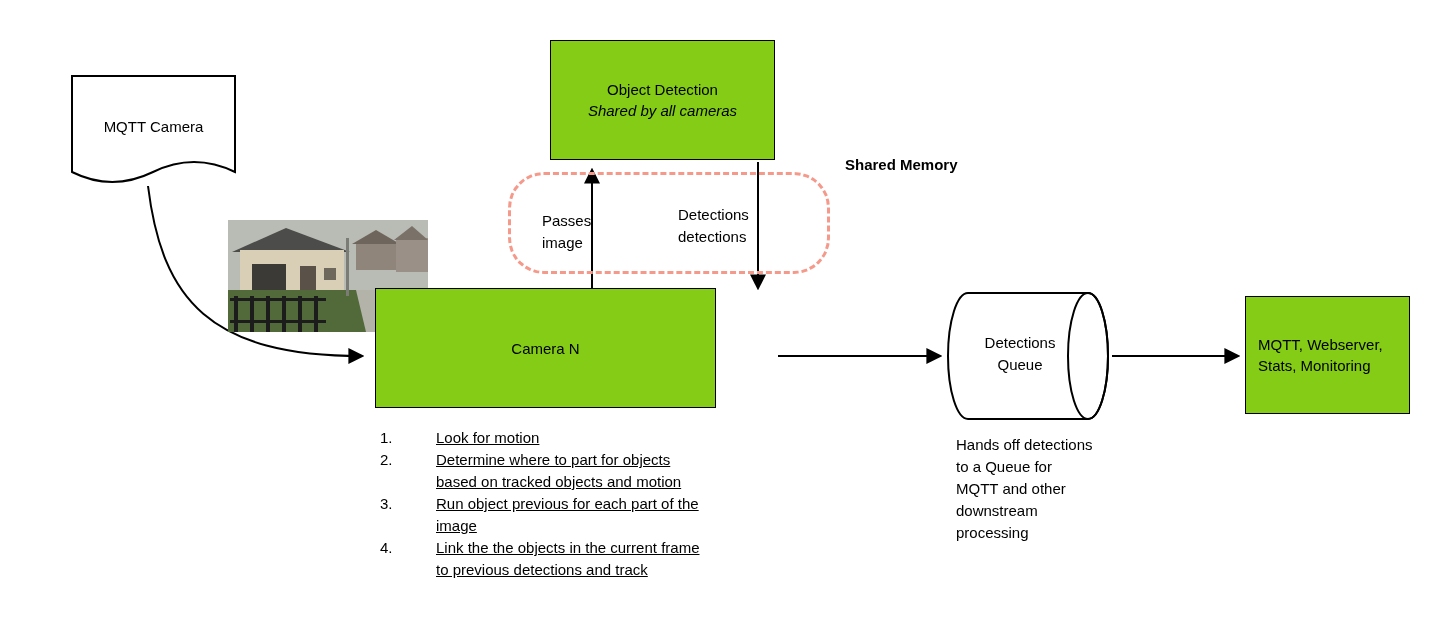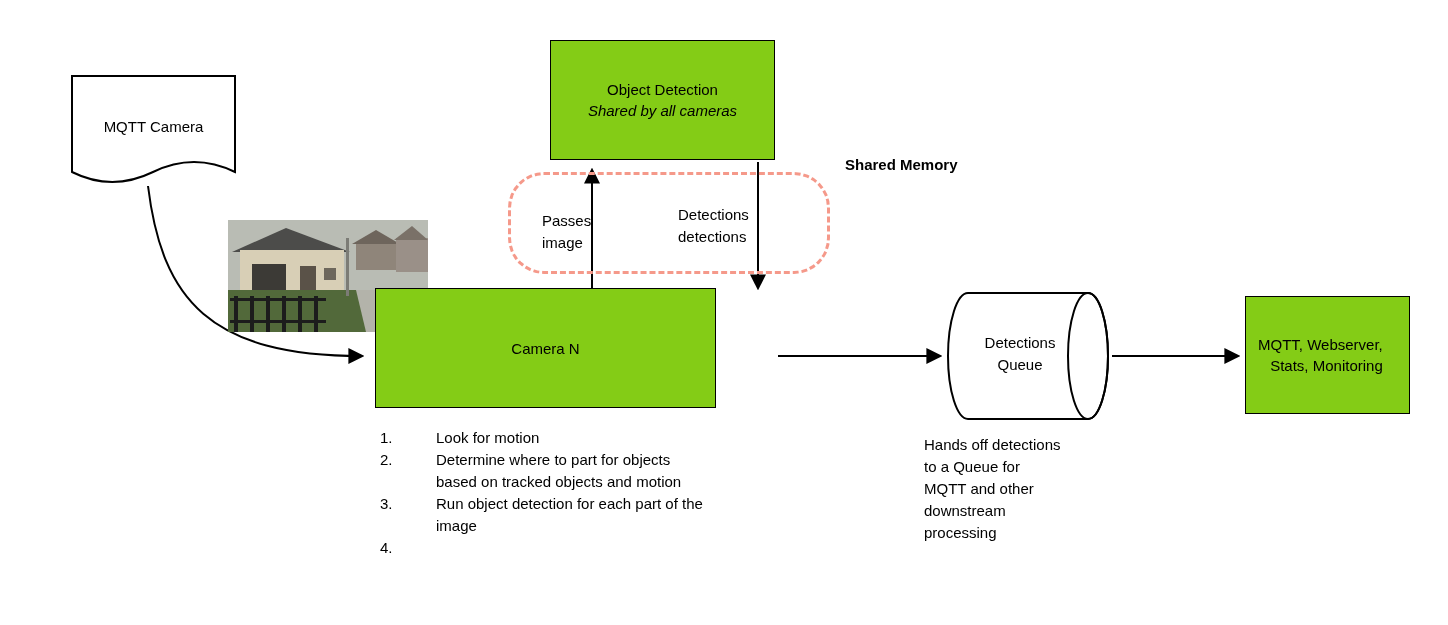--- a/index.html
+++ b/index.html
@@ -39,30 +39,30 @@
   }
   #shared-memory-dashed {
     position: absolute; left: 508px; top: 172px; width: 322px; height: 102px;
     border: 3px dashed #f5998a; border-radius: 36px; box-sizing: border-box;
     background: transparent;
   }
   #passes-image-label { left: 542px; top: 210px; }
   #retrieves-detections-label { left: 678px; top: 204px; }
   #shared-memory-note { left: 845px; top: 132px; width: 215px; }
   #fetch-note { left: 46px; top: 340px; width: 185px; }
-  #queue-note { left: 924px; top: 434px; width: 185px; }
+  #queue-note { left: 956px; top: 434px; width: 185px; }
   #detections-queue-label {
     position: absolute; left: 950px; top: 332px; width: 140px;
     text-align: center; font-size: 15px; line-height: 22px; white-space: pre-line;
   }
 
   #steps { position: absolute; left: 380px; top: 427px; width: 420px; }
   .step { display: flex; font-size: 15px; line-height: 22px; margin: 0; }
   .step .num { width: 56px; flex: 0 0 56px; }
-  .step .stext { white-space: pre-line; }
+  .step .stext { white-space: pre-line; text-decoration: underline; }
 
   #camera-photo {
     position: absolute; left: 228px; top: 220px; width: 200px; height: 112px;
   }
 </style>
 </head>
 <body>
 
 <div id="canvas">
 
@@ -147,37 +147,39 @@
   <div id="detections-queue-label">Detections
 Queue</div>
 
   <div class="txt" id="queue-note">Hands off detections
 to a Queue for
 MQTT and other
 downstream
 processing</div>
 
   <div class="box" id="mqtt-box">
-    <div style="text-align:right; white-space:pre-line;">MQTT, Webserver,
+    <div style="text-align:left; white-space:pre-line;">MQTT, Webserver,
 Stats, Monitoring</div>
   </div>
 
   <div id="steps">
     <div class="step">
       <span class="num">1.</span>
       <span class="stext">Look for motion</span>
     </div>
     <div class="step">
       <span class="num">2.</span>
       <span class="stext">Determine where to part for objects
 based on tracked objects and motion</span>
     </div>
     <div class="step">
       <span class="num">3.</span>
-      <span class="stext">Run object detection for each part of the
+      <span class="stext">Run object previous for each part of the
 image</span>
     </div>
     <div class="step">
       <span class="num">4.</span>
+      <span class="stext">Link the the objects in the current frame
+to previous detections and track</span>
     </div>
   </div>
 
 </div>
 
 </body></html>

